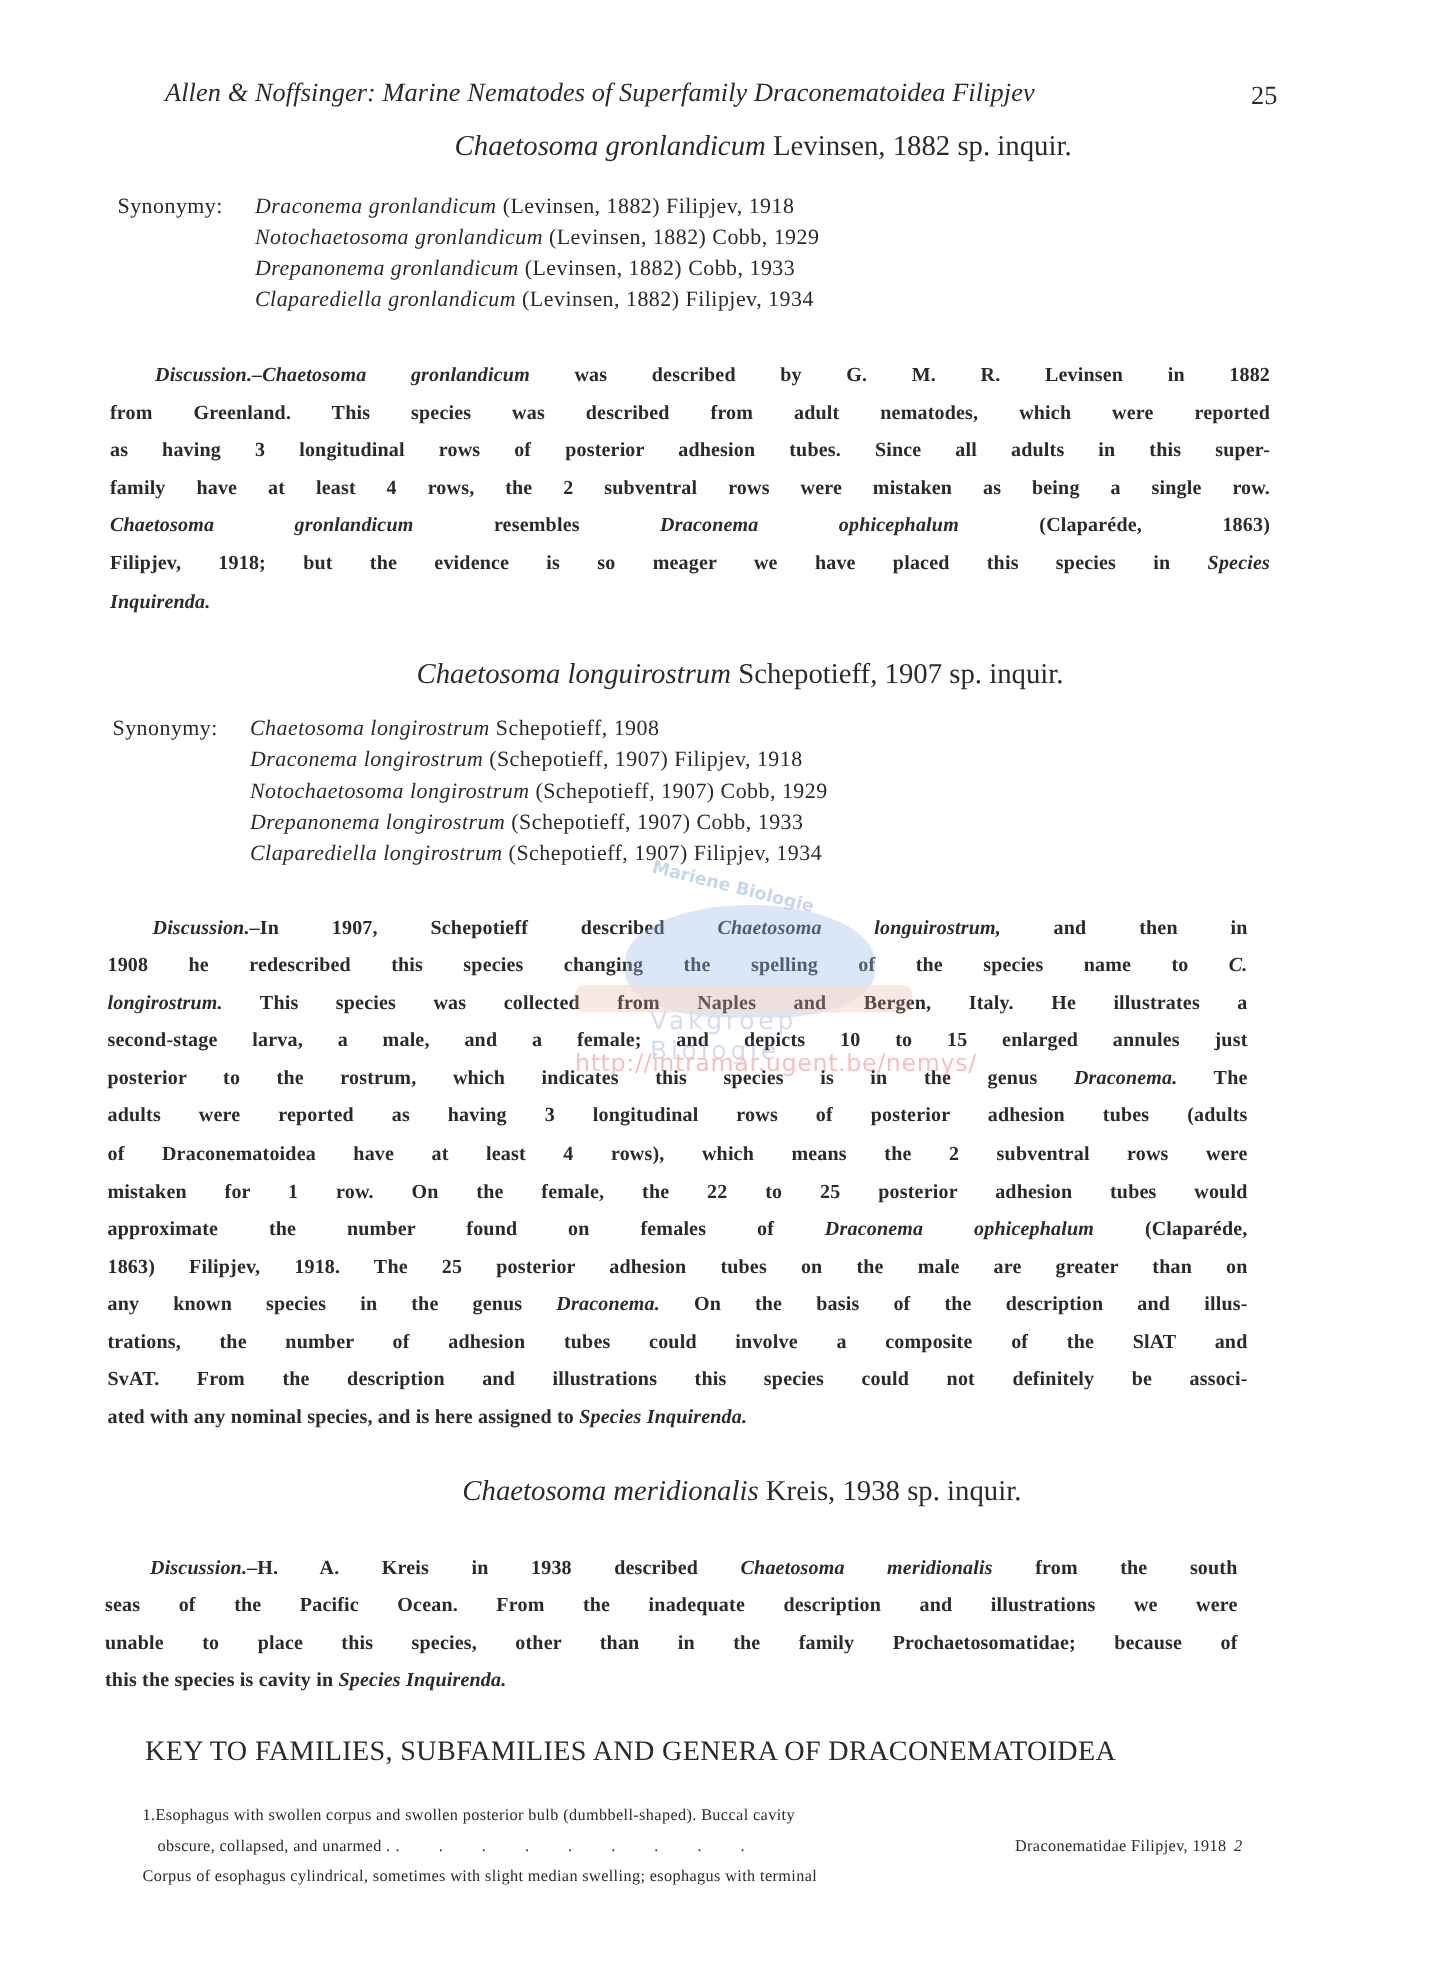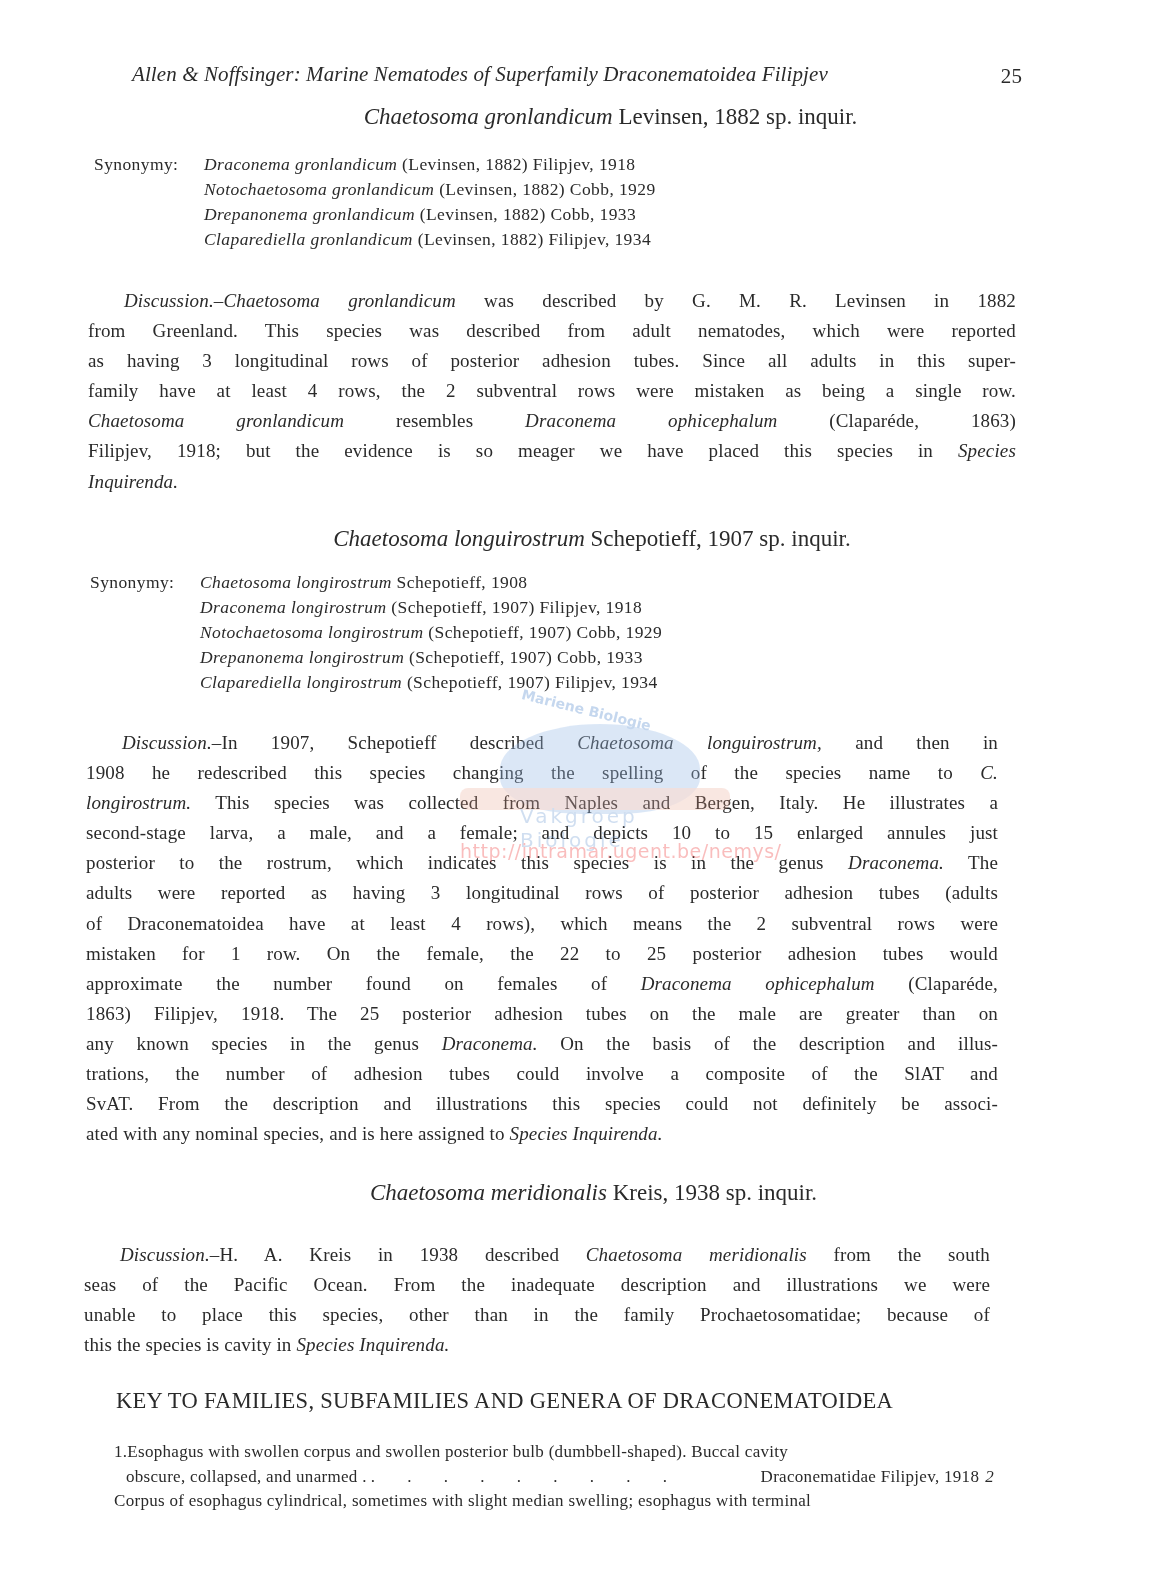--- a/index.html
+++ b/index.html
@@ -17,31 +17,32 @@
     position: absolute; left: 0; width: 1157px; text-align: center; font-size: 23px;
   }
   .heading i { font-style: italic; }
   .syn {
     position: absolute; font-size: 17.5px; line-height: 25px; letter-spacing: 0.4px;
   }
   .syn .label { position: absolute; left: 0; top: 0; }
   .syn .entries { position: absolute; top: 0; }
   .syn .row { white-space: nowrap; }
   .para {
-    position: absolute; font-size: 19px; line-height: 30.1px; text-align: justify;
+    position: absolute; font-size: 16px; line-height: 30.1px; text-align: justify;
     letter-spacing: 0.15px;
+    font-weight: bold;
   }
   .para .ln { display: block; white-space: nowrap; text-align-last: justify; }
   .para .ln.last { text-align-last: left; }
   .para .ln.indent { padding-left: 36px; }
   .key-title {
     position: absolute; top: 1388px; left: 116px; font-size: 22.5px; letter-spacing: 0.3px;
   }
   .key {
-    position: absolute; top: 1440px; left: 114px; width: 880px; font-size: 17px; line-height: 24.5px;
+    position: absolute; top: 1440px; left: 114px; width: 880px; font-size: 13px; line-height: 24.5px;
     letter-spacing: 0.3px;
   }
   .key .ln { display: block; white-space: nowrap; position: relative; }
   .key .ln.sub { padding-left: 12px; }
   .key .dots { letter-spacing: 14px; margin-left: 4px; }
   .key .dest { position: absolute; right: 0; }
   .key .dest .next { font-style: italic; margin-left: 6px; }
   .watermark {
     position: absolute; left: 460px; top: 700px; width: 280px; height: 170px; pointer-events: none;
     opacity: 0.35;

